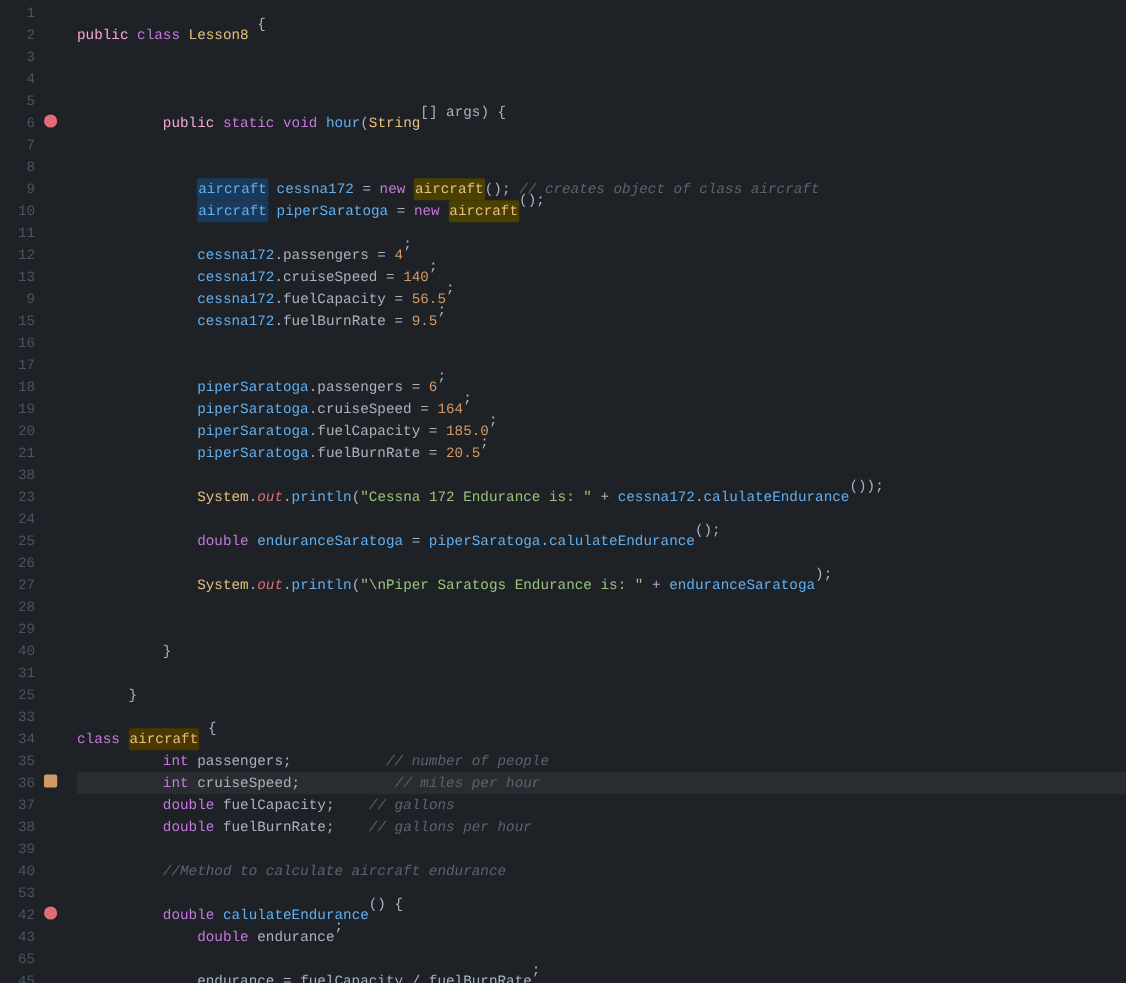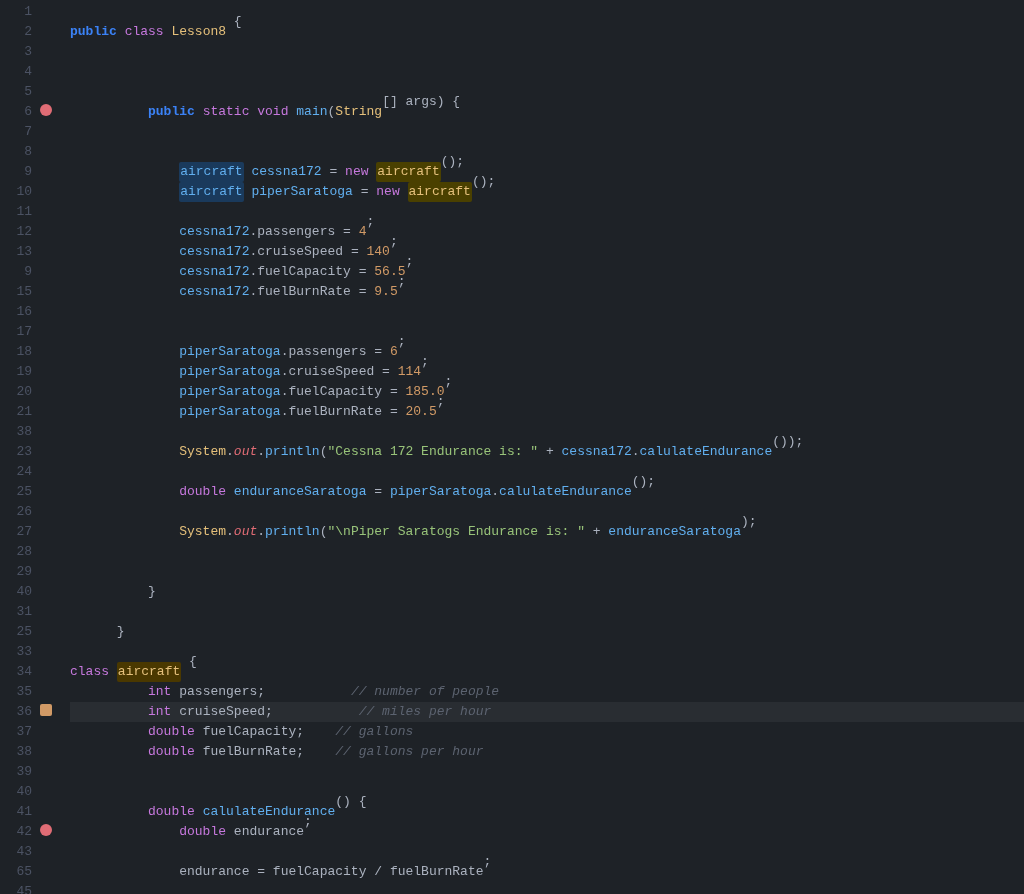--- a/index.html
+++ b/index.html
@@ -39,21 +39,21 @@
     .code-line {
       height: 20px;
       white-space: pre;
       display: flex;
       align-items: center;
       position: relative;
     }
     .code-line.highlighted {
       background: rgba(255,255,255,0.05);
     }
-    .kw-public { color: #3b82f6; font-weight: bold; }
+    .kw-public { color: #f9a8d4; }
     .kw-class { color: #c678dd; }
     .kw-static { color: #c678dd; }
     .kw-void { color: #c678dd; }
     .kw-double { color: #c678dd; }
     .kw-int { color: #c678dd; }
     .kw-new { color: #c678dd; }
     .type-string { color: #e5c07b; }
     .method-name { color: #61afef; }
     .class-name { color: #e5c07b; }
     .number { color: #d19a66; }
@@ -115,21 +115,21 @@
     <div>31</div>
     <div>25</div>
     <div>33</div>
     <div>34</div>
     <div>35</div>
     <div>36</div>
     <div>37</div>
     <div>38</div>
     <div>39</div>
     <div>40</div>
-    <div>41</div>
+    <div>53</div>
     <div>42</div>
     <div>43</div>
     <div>65</div>
     <div>45</div>
 
   </div>
 
   <div class="gutter-col">
 
     <div style="height:20px;"></div>
@@ -192,28 +192,28 @@
 
     <div class="code-line">
       <span class="kw-public">public</span>&nbsp;<span class="kw-class">class</span>&nbsp;<span class="class-name">Lesson8</span>&nbsp;{
     </div>
 
     <div class="code-line">&nbsp;</div>
     <div class="code-line">&nbsp;</div>
     <div class="code-line">&nbsp;</div>
 
     <div class="code-line">
-      &nbsp;&nbsp;&nbsp;&nbsp;<span class="kw-public">public</span>&nbsp;<span class="kw-static">static</span>&nbsp;<span class="kw-void">void</span>&nbsp;<span class="method-name">main</span>(<span class="type-string">String</span>[]&nbsp;args)&nbsp;{
-    </div>
-
-    <div class="code-line">&nbsp;</div>
-    <div class="code-line">&nbsp;</div>
-
-    <div class="code-line">
-      &nbsp;&nbsp;&nbsp;&nbsp;&nbsp;&nbsp;&nbsp;&nbsp;<span class="highlight-blue">aircraft</span>&nbsp;<span style="color:#61afef;">cessna172</span>&nbsp;=&nbsp;<span class="kw-new">new</span>&nbsp;<span class="highlight-yellow">aircraft</span>();&nbsp;
+      &nbsp;&nbsp;&nbsp;&nbsp;<span class="kw-public">public</span>&nbsp;<span class="kw-static">static</span>&nbsp;<span class="kw-void">void</span>&nbsp;<span class="method-name">hour</span>(<span class="type-string">String</span>[]&nbsp;args)&nbsp;{
+    </div>
+
+    <div class="code-line">&nbsp;</div>
+    <div class="code-line">&nbsp;</div>
+
+    <div class="code-line">
+      &nbsp;&nbsp;&nbsp;&nbsp;&nbsp;&nbsp;&nbsp;&nbsp;<span class="highlight-blue">aircraft</span>&nbsp;<span style="color:#61afef;">cessna172</span>&nbsp;=&nbsp;<span class="kw-new">new</span>&nbsp;<span class="highlight-yellow">aircraft</span>();&nbsp;<span class="comment">// creates object of class aircraft</span>
     </div>
 
     <div class="code-line">
       &nbsp;&nbsp;&nbsp;&nbsp;&nbsp;&nbsp;&nbsp;&nbsp;<span class="highlight-blue">aircraft</span>&nbsp;<span style="color:#61afef;">piperSaratoga</span>&nbsp;=&nbsp;<span class="kw-new">new</span>&nbsp;<span class="highlight-yellow">aircraft</span>();
     </div>
 
     <div class="code-line">&nbsp;</div>
 
     <div class="code-line">
       &nbsp;&nbsp;&nbsp;&nbsp;&nbsp;&nbsp;&nbsp;&nbsp;<span style="color:#61afef;">cessna172</span>.<span style="color:#abb2bf;">passengers</span>&nbsp;=&nbsp;<span class="number">4</span>;
@@ -232,21 +232,21 @@
     </div>
 
     <div class="code-line">&nbsp;</div>
     <div class="code-line">&nbsp;</div>
 
     <div class="code-line">
       &nbsp;&nbsp;&nbsp;&nbsp;&nbsp;&nbsp;&nbsp;&nbsp;<span style="color:#61afef;">piperSaratoga</span>.<span style="color:#abb2bf;">passengers</span>&nbsp;=&nbsp;<span class="number">6</span>;
     </div>
 
     <div class="code-line">
-      &nbsp;&nbsp;&nbsp;&nbsp;&nbsp;&nbsp;&nbsp;&nbsp;<span style="color:#61afef;">piperSaratoga</span>.<span style="color:#abb2bf;">cruiseSpeed</span>&nbsp;=&nbsp;<span class="number">114</span>;
+      &nbsp;&nbsp;&nbsp;&nbsp;&nbsp;&nbsp;&nbsp;&nbsp;<span style="color:#61afef;">piperSaratoga</span>.<span style="color:#abb2bf;">cruiseSpeed</span>&nbsp;=&nbsp;<span class="number">164</span>;
     </div>
 
     <div class="code-line">
       &nbsp;&nbsp;&nbsp;&nbsp;&nbsp;&nbsp;&nbsp;&nbsp;<span style="color:#61afef;">piperSaratoga</span>.<span style="color:#abb2bf;">fuelCapacity</span>&nbsp;=&nbsp;<span class="number">185.0</span>;
     </div>
 
     <div class="code-line">
       &nbsp;&nbsp;&nbsp;&nbsp;&nbsp;&nbsp;&nbsp;&nbsp;<span style="color:#61afef;">piperSaratoga</span>.<span style="color:#abb2bf;">fuelBurnRate</span>&nbsp;=&nbsp;<span class="number">20.5</span>;
     </div>
 
@@ -298,20 +298,23 @@
     <div class="code-line">
       &nbsp;&nbsp;&nbsp;&nbsp;<span class="kw-double">double</span>&nbsp;<span style="color:#abb2bf;">fuelCapacity</span>;&nbsp;&nbsp;&nbsp;&nbsp;<span class="comment">// gallons</span>
     </div>
 
     <div class="code-line">
       &nbsp;&nbsp;&nbsp;&nbsp;<span class="kw-double">double</span>&nbsp;<span style="color:#abb2bf;">fuelBurnRate</span>;&nbsp;&nbsp;&nbsp;&nbsp;<span class="comment">// gallons per hour</span>
     </div>
 
     <div class="code-line">&nbsp;</div>
 
+    <div class="code-line">
+      &nbsp;&nbsp;&nbsp;&nbsp;<span class="comment">//Method to calculate aircraft endurance</span>
+    </div>
 
     <div class="code-line">&nbsp;</div>
 
     <div class="code-line">
       &nbsp;&nbsp;&nbsp;&nbsp;<span class="kw-double">double</span>&nbsp;<span style="color:#61afef;">calulateEndurance</span>()&nbsp;{
     </div>
 
     <div class="code-line">
       &nbsp;&nbsp;&nbsp;&nbsp;&nbsp;&nbsp;&nbsp;&nbsp;<span class="kw-double">double</span>&nbsp;<span style="color:#abb2bf;">endurance</span>;
     </div>

